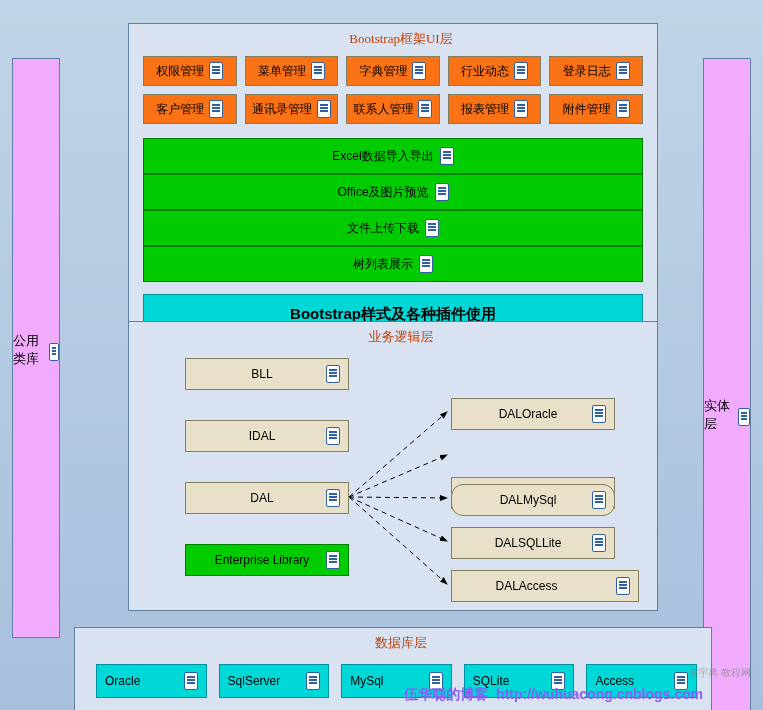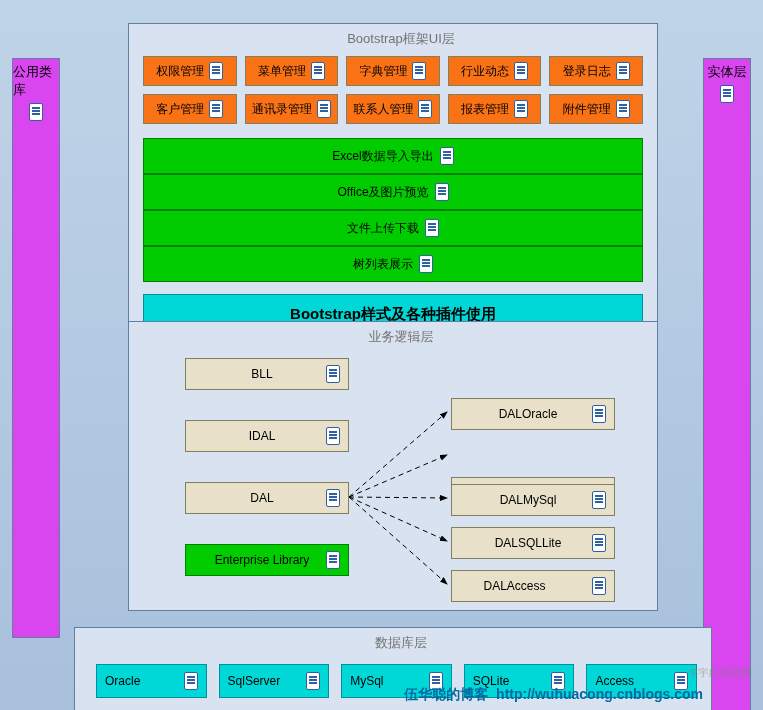--- a/index.html
+++ b/index.html
@@ -14,29 +14,29 @@
 }
 .layer-panel {
   background: #d8e2f0;
   border: 1px solid #6080a0;
   position: absolute;
 }
 .layer-title {
   text-align: center;
   padding: 6px 0 4px 16px;
   font-size: 13px;
-  color: #737373;
+  color: #c2410c;
+  font-family: Liberation Serif, serif;
 }
 .side-panel {
   width: 48px;
-  background: #d946ef;
+  background: #f0abfc;
   border: 1px solid #6080a0;
   position: absolute;
   display: flex;
-  flex-direction: column;
   align-items: center;
   padding-top: 4px;
 }
 .side-label { font-size: 13px; }
 .icon-doc {
   width: 14px;
   height: 18px;
   background: #fff;
   border: 1px solid #3060a0;
   border-radius: 2px;
@@ -133,21 +133,21 @@
   gap:6px;
 }
 .arrow-svg {
   position: absolute;
   pointer-events: none;
 }
 .watermark {
   position: absolute;
   bottom: 6px;
   right: 60px;
-  color: #0369a1;
+  color: #8b5cf6;
   font-size: 14px;
   font-weight: bold;
 }
 .watermark3 {
   position: absolute;
   bottom: 30px;
   right: 12px;
   color: #808080;
   font-size: 10px;
   opacity: 0.6;
@@ -257,29 +257,29 @@
     </div>
 
   <div class="logic-box" style="left:322px; top:76px; width:164px;">
       <span style="flex:1; text-align:center">DALOracle</span>
       <span class="icon-doc"></span>
     </div>
   <div class="logic-box" style="left:322px; top:119px; width:164px;margin-top:36px;">
       <span style="flex:1; text-align:center">DALSQL</span>
       <span class="icon-doc"></span>
     </div>
-  <div class="logic-box" style="left:322px; top:162px; width:164px;">
+  <div class="logic-box" style="left:322px; top:162px; width:164px;border-radius:12px;">
       <span style="flex:1; text-align:center">DALMySql</span>
       <span class="icon-doc"></span>
     </div>
   <div class="logic-box" style="left:322px; top:205px; width:164px;">
       <span style="flex:1; text-align:center">DALSQLLite</span>
       <span class="icon-doc"></span>
     </div>
-  <div class="logic-box" style="left:322px; top:248px; width:164px;gap:27px;">
+  <div class="logic-box" style="left:322px; top:248px; width:188px;gap:27px;">
       <span style="flex:1; text-align:center">DALAccess</span>
       <span class="icon-doc"></span>
     </div>
 
   <svg class="arrow-svg" style="left:220px; top:75px; width:105px; height:205px;">
     <defs>
       <marker id="ah" markerWidth="8" markerHeight="8" refX="7" refY="3" orient="auto">
         <path d="M0,0 L8,3 L0,6 Z" fill="#000"></path>
       </marker>
     </defs>

